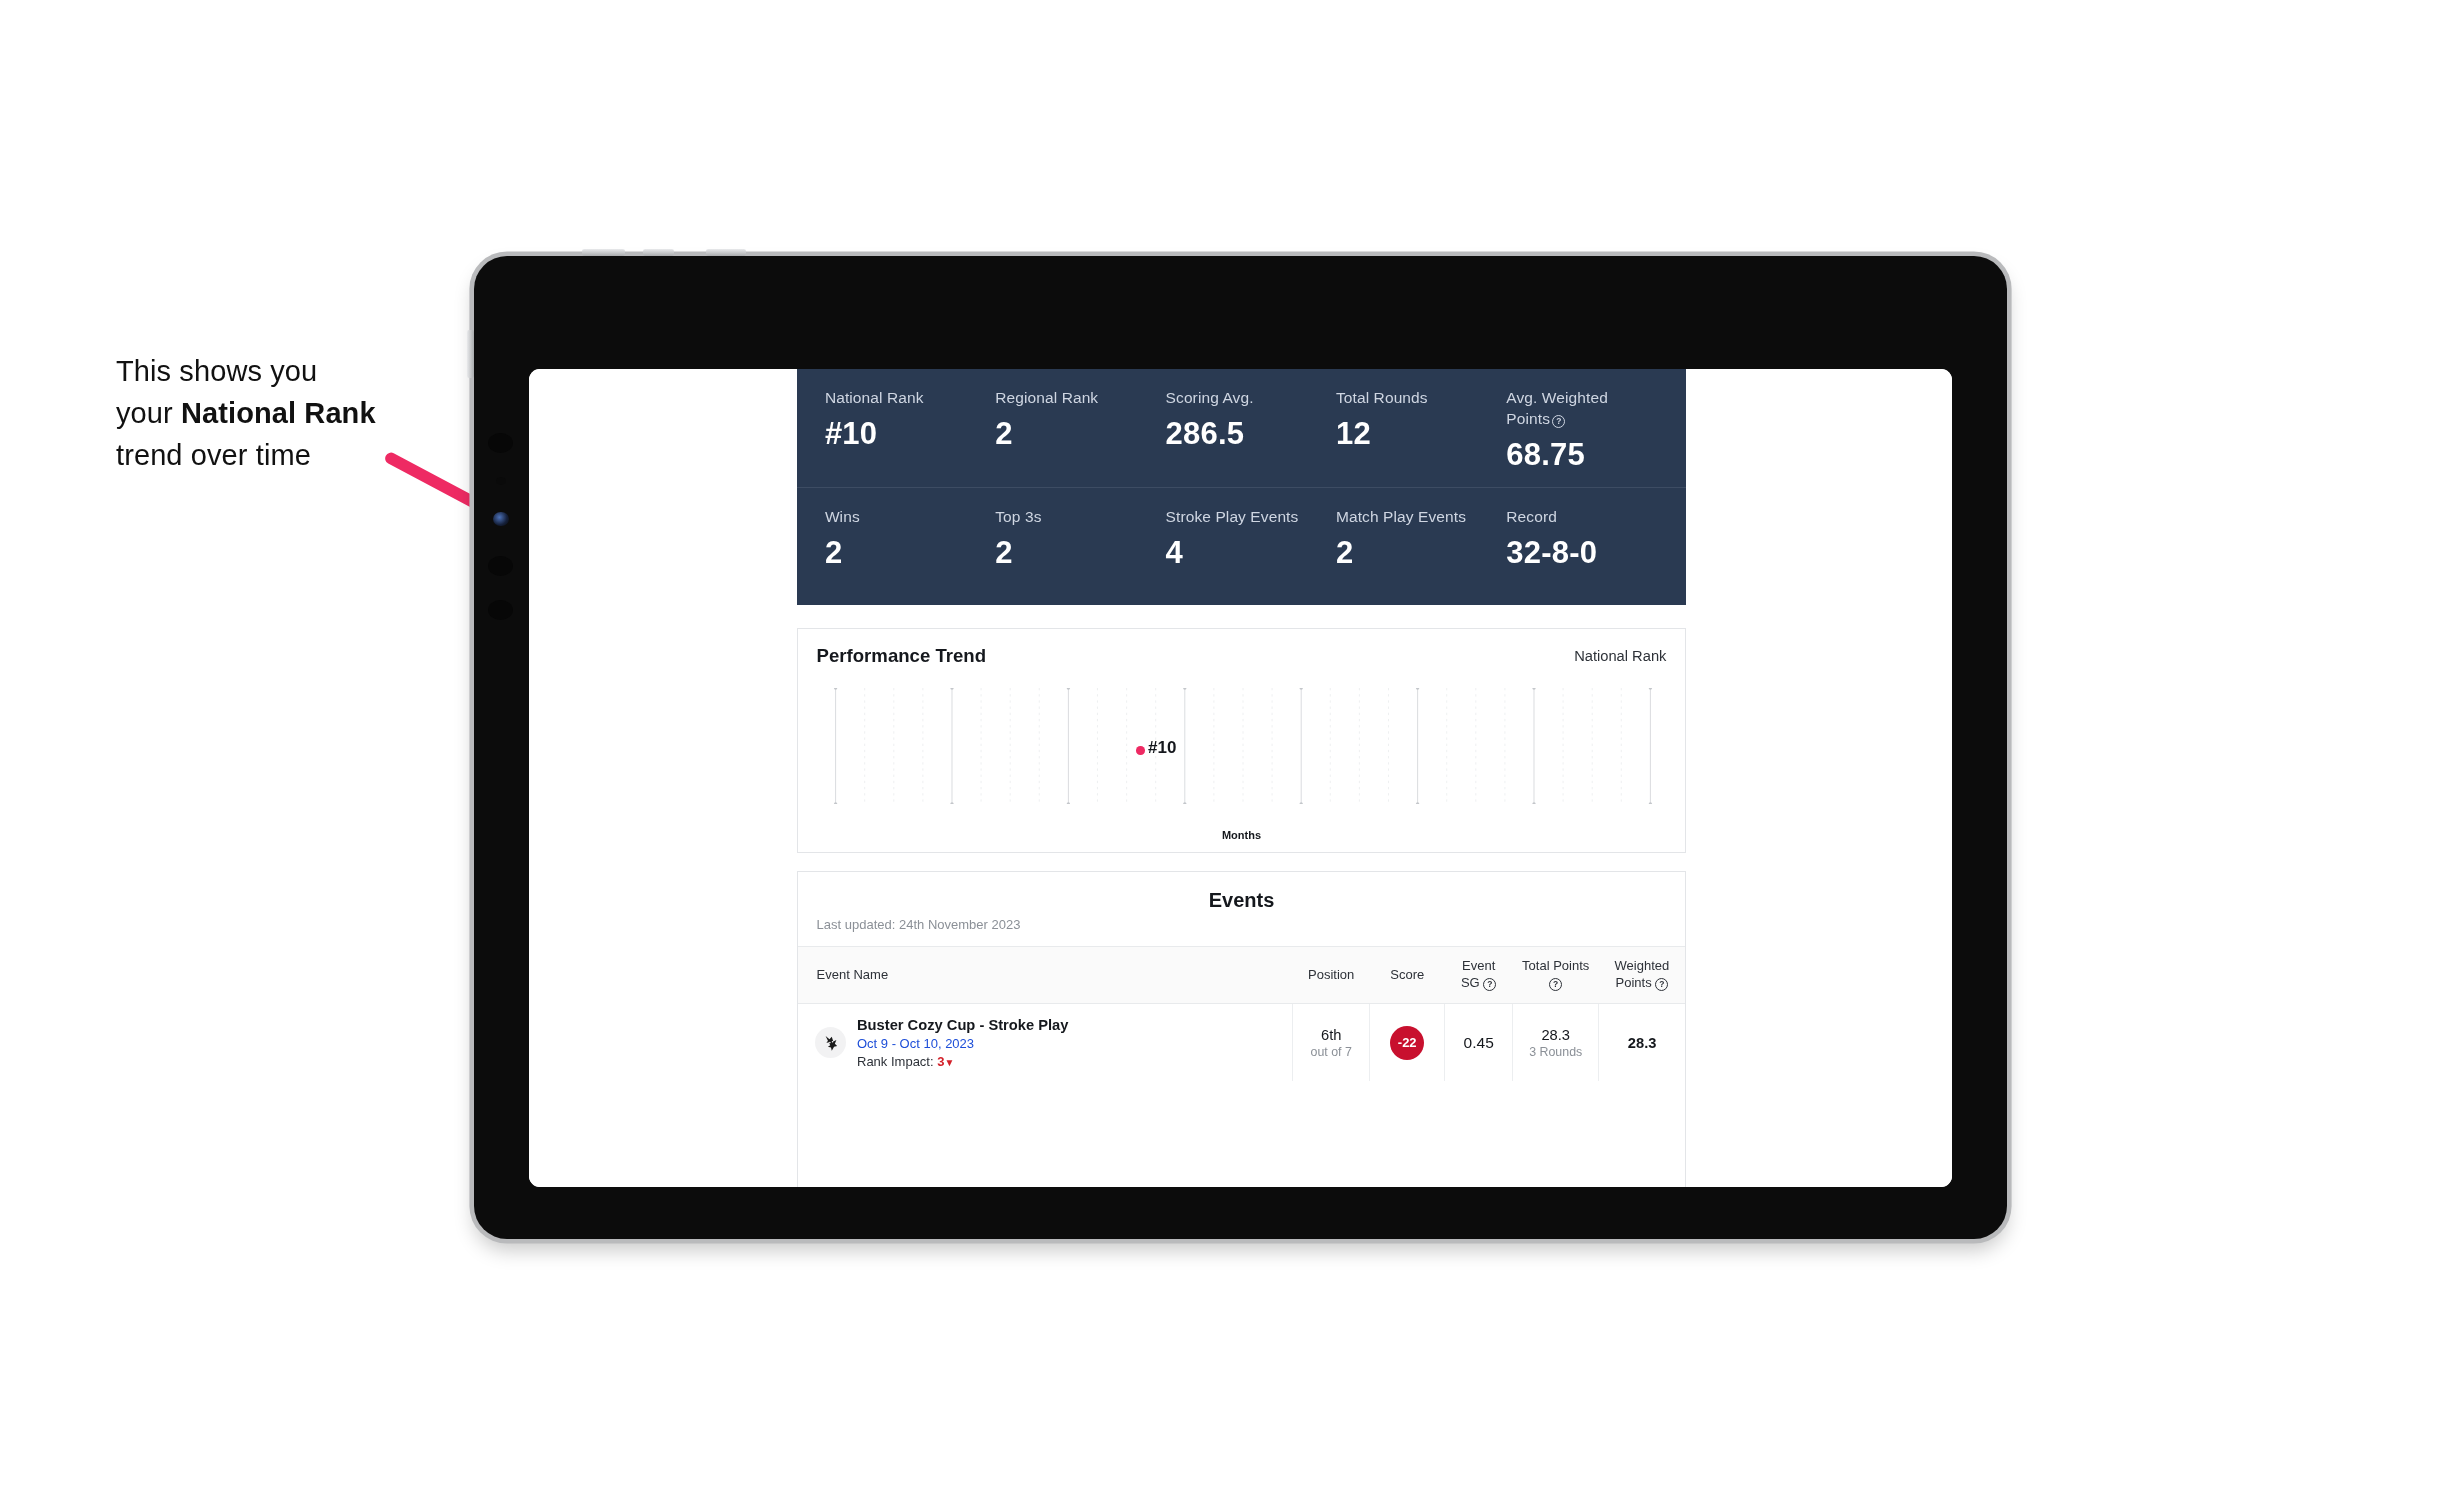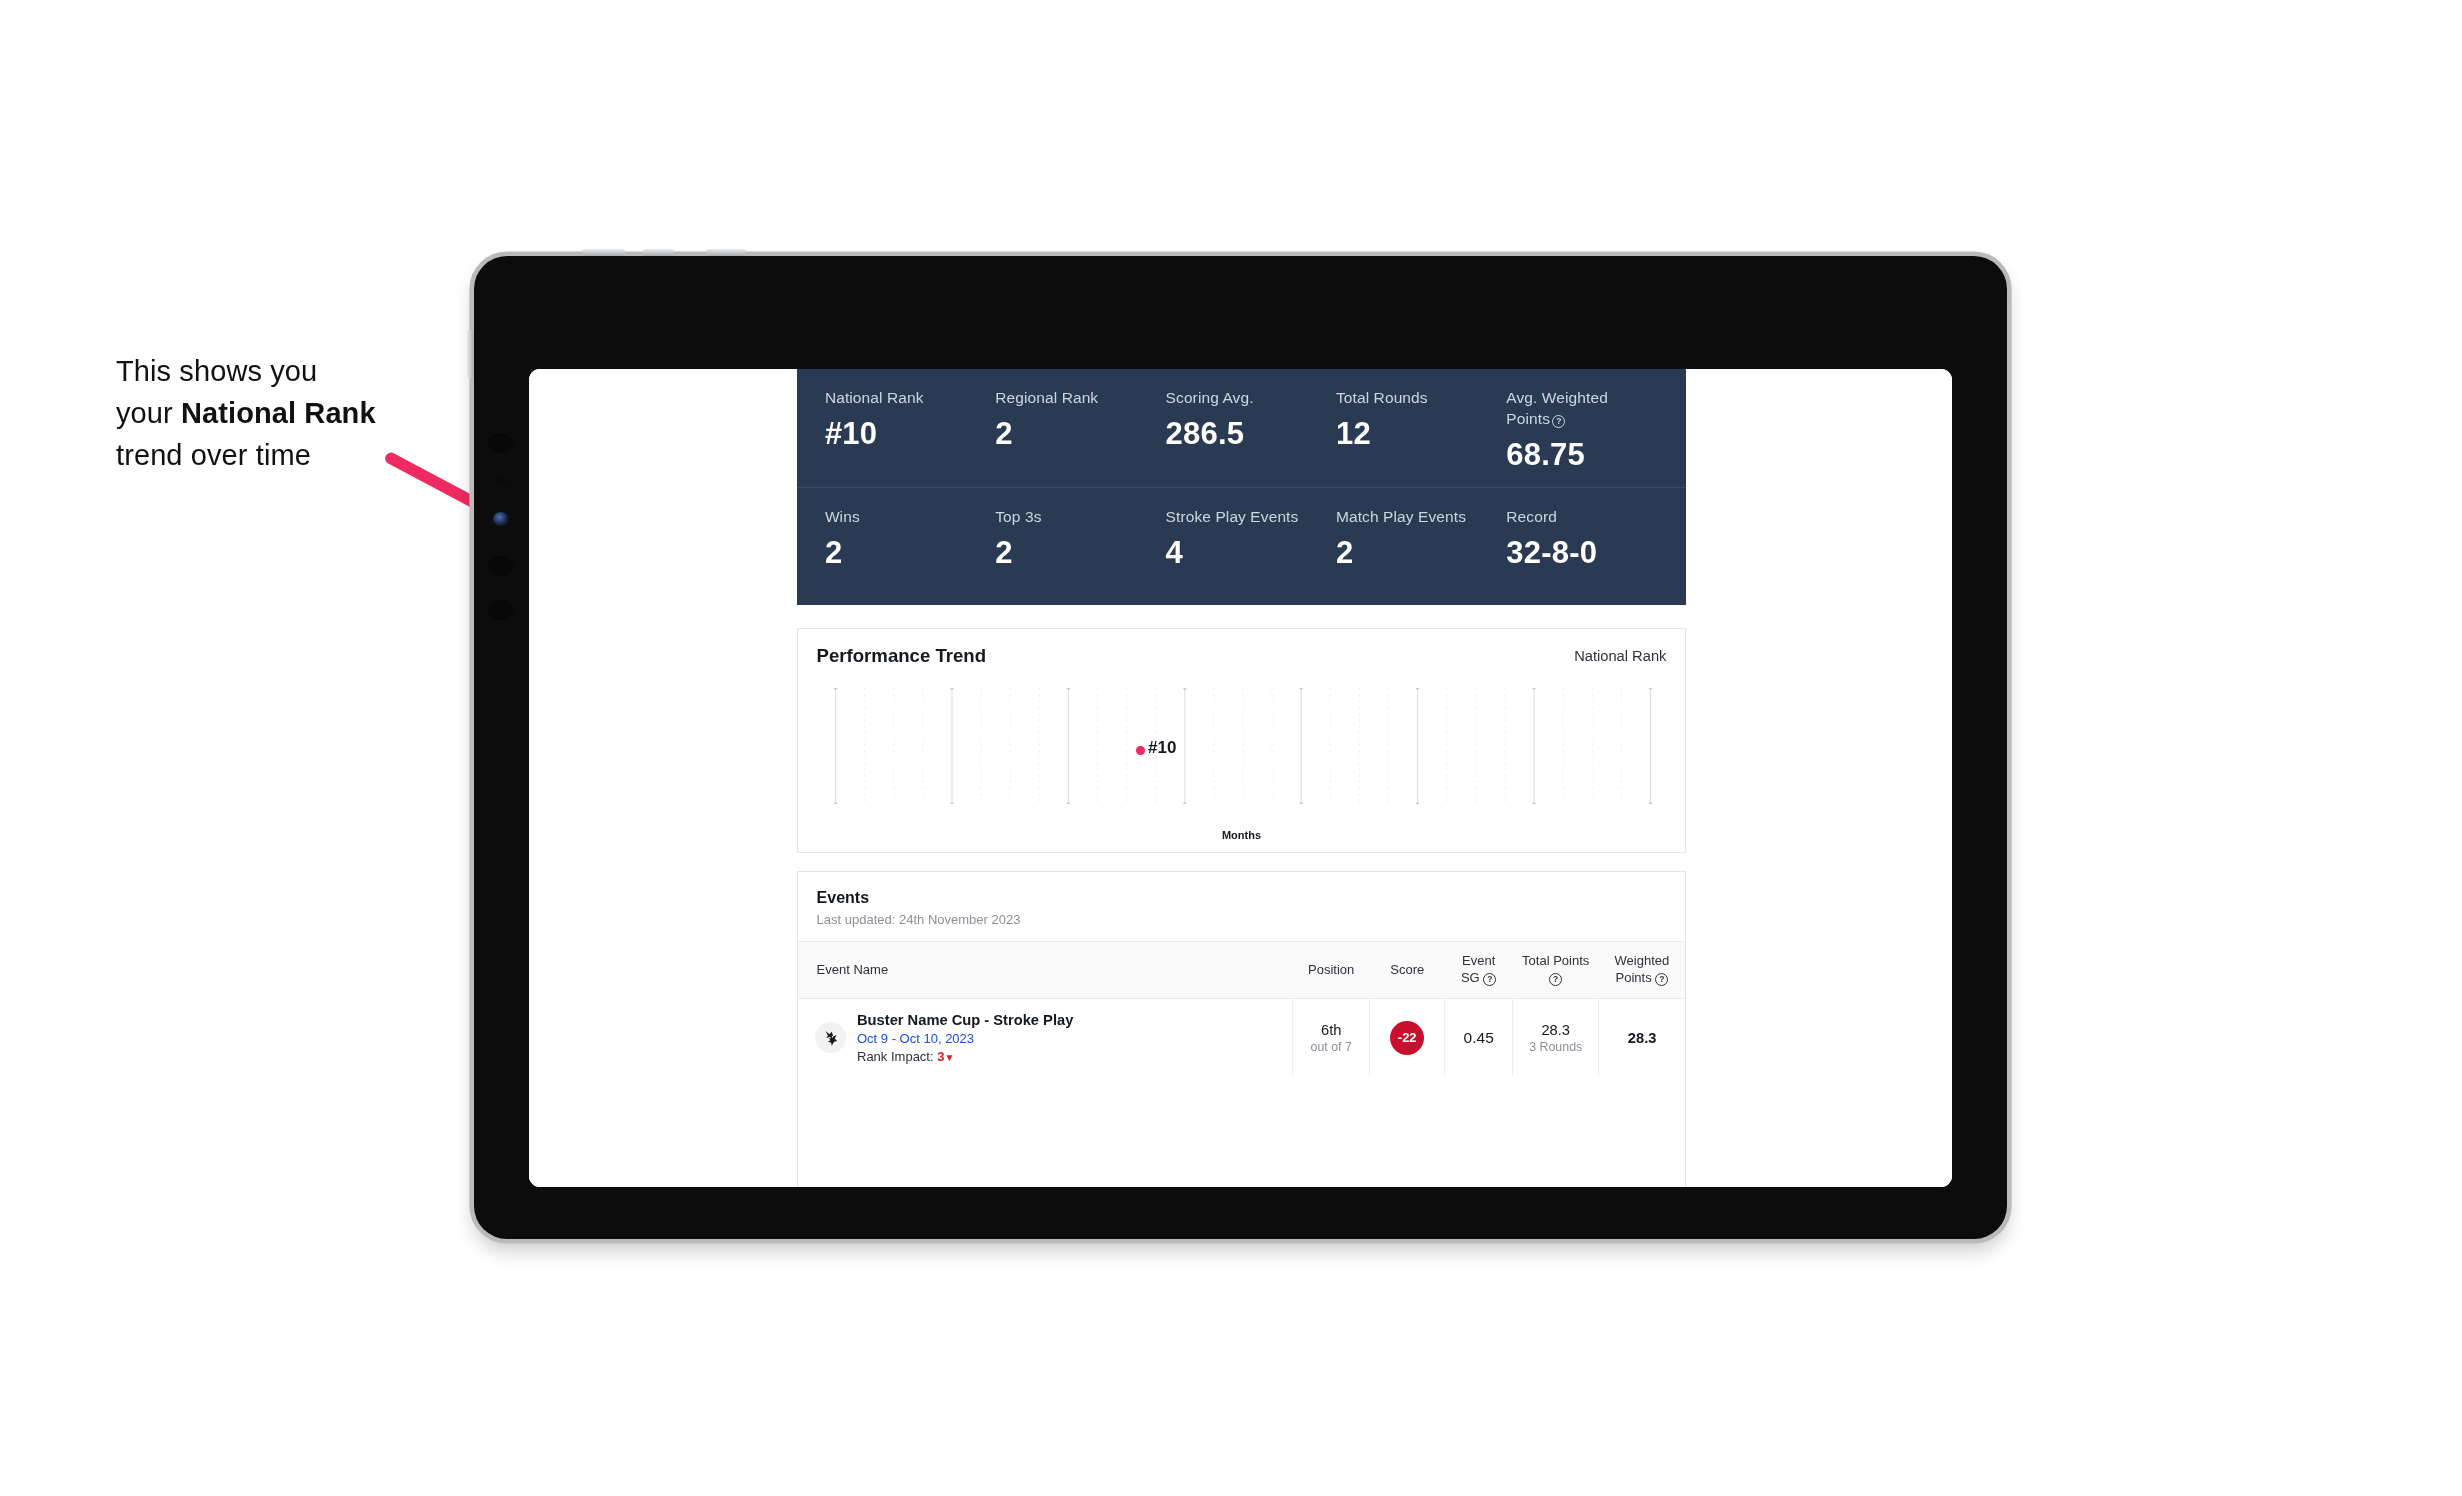--- a/index.html
+++ b/index.html
@@ -119,21 +119,21 @@
     background: #ee2a63;
   }
   #rank-point-label {
     position: absolute; font-size: 17px; font-weight: 700; color: #15181d;
     white-space: nowrap;
   }
 
   
   #events-card { left: 268px; top: 502px; width: 889px; height: 325px; }
   #events-head { padding: 17px 18.6px 14px 18.6px; border-bottom: 0.8px solid #e8eaec; }
-  #events-title { font-size: 16px; font-weight: 700; color: #15181d; }
+  #events-title { font-size: 20px; font-weight: 700; color: #15181d; text-align: center; }
   #events-updated { margin-top: 5.4px; font-size: 13px; color: #8b9097; }
 
   #events-table { width: 100%; border-collapse: collapse; table-layout: fixed; }
   #events-table thead th {
     background: #fafafa; font-size: 13px; font-weight: 400; color: #2d3138;
     padding: 11px 6.2px; vertical-align: middle; line-height: 1.3;
     border-bottom: 0.8px solid #e8eaec;
   }
   #events-table thead th.name-col { text-align: left; padding-left: 18.6px; }
   #events-table thead th.c { text-align: center; }
@@ -331,21 +331,21 @@
                 <td class="name-cell">
                   <div class="name-wrap">
                     <span class="event-logo">
                       <svg width="20" height="20" viewBox="0 0 26 26" aria-hidden="true">
                         <path d="M6 4 L9 10 L7 13 L10 12 L12 16 L9 18 L13 19 L14 23 L17 18 L21 17 L18 14 L20 9 L16 11 L14 5 L11 8 Z" fill="#1b1b1b"></path>
                         <circle cx="11.5" cy="12.5" r="1" fill="#ffffff"></circle>
                         <circle cx="15" cy="11.5" r="1" fill="#ffffff"></circle>
                       </svg>
                     </span>
                     <span>
-                      <div class="event-name">Buster Name Cup - Stroke Play</div>
+                      <div class="event-name">Buster Cozy Cup - Stroke Play</div>
                       <div class="event-dates">Oct 9 - Oct 10, 2023</div>
                       <div class="event-rank"><span>Rank Impact:</span> <b>3</b><span class="caret-down">▼</span></div>
                     </span>
                   </div>
                 </td>
                 <td class="cell-c">
                   <div class="pos-main">6th</div>
                   <div class="pos-sub">out of 7</div>
                 </td>
                 <td class="cell-c">

